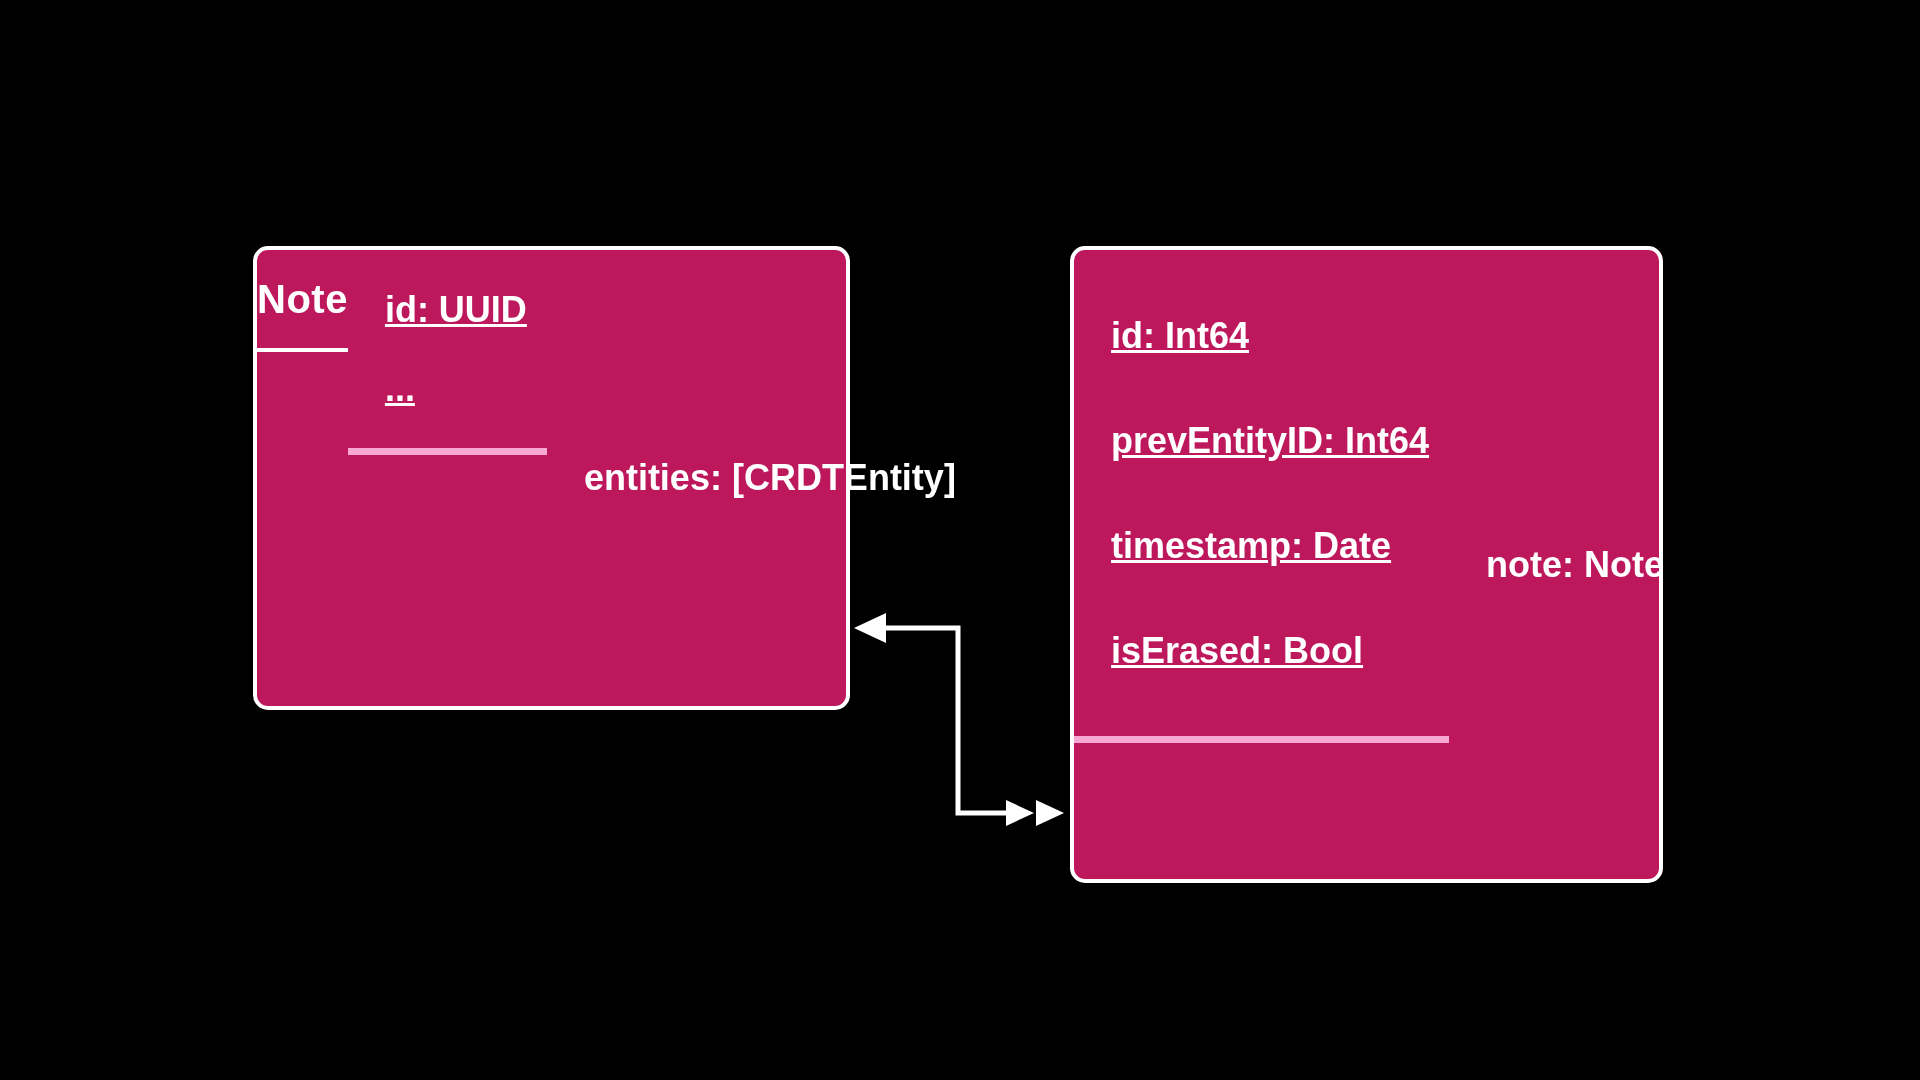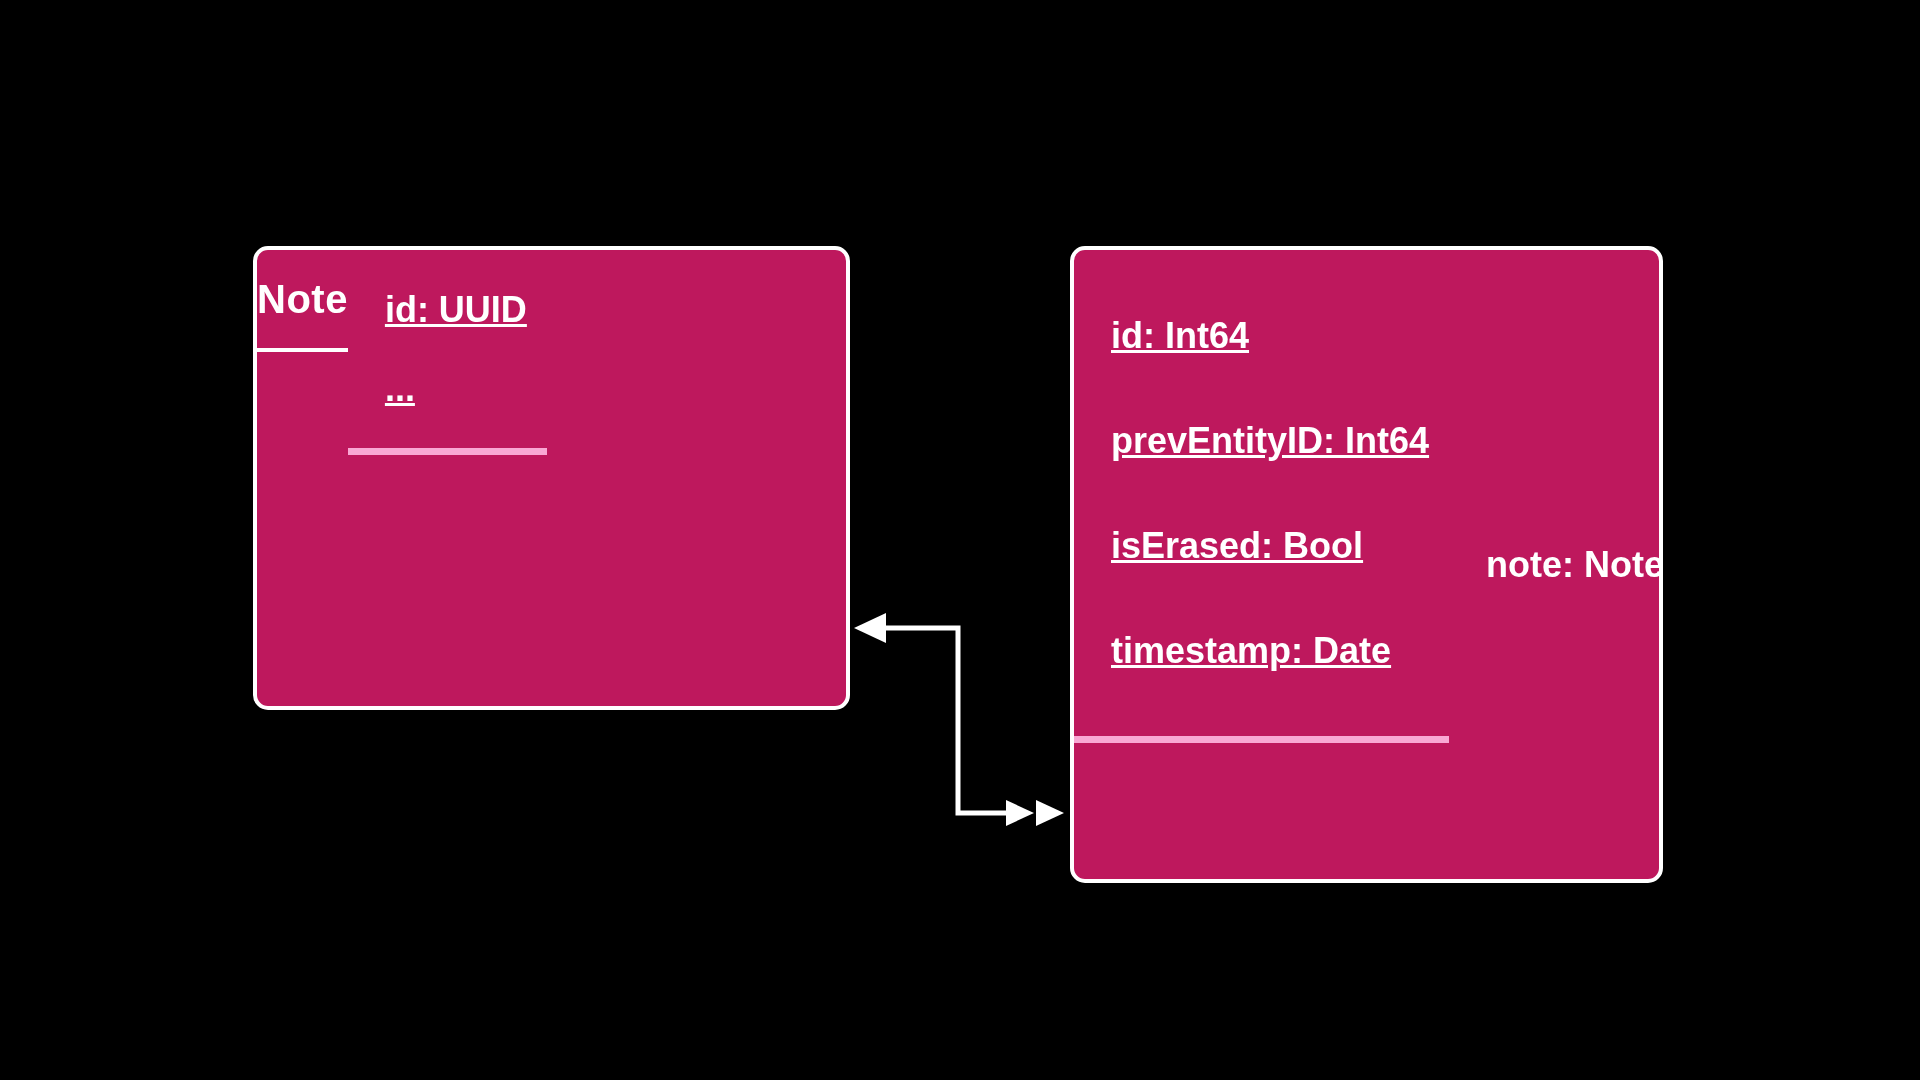--- a/index.html
+++ b/index.html
@@ -82,27 +82,30 @@
     <polygon points="1034,813 1006,800 1006,826" fill="#ffffff"></polygon>
     <polygon points="1064,813 1036,800 1036,826" fill="#ffffff"></polygon>
   </svg>
 
   <div class="entity-box note">
     <div class="entity-title">Note</div>
     <div class="entity-section section-attrs divided">
       <div class="field">id: UUID</div>
       <div class="field">...</div>
     </div>
+    <div class="entity-section section-rels">
+      <div class="field">entities: [CRDTEntity]</div>
+    </div>
   </div>
 
   <div class="entity-box crdt">
     <div class="entity-section section-attrs divided">
       <div class="field">id: Int64</div>
       <div class="field">prevEntityID: Int64</div>
+      <div class="field">timestamp: Date</div>
       <div class="field">isErased: Bool</div>
-      <div class="field">timestamp: Date</div>
     </div>
     <div class="entity-section section-rels">
       <div class="field">note: Note</div>
     </div>
   </div>
 
 </div>
 
 </body></html>

